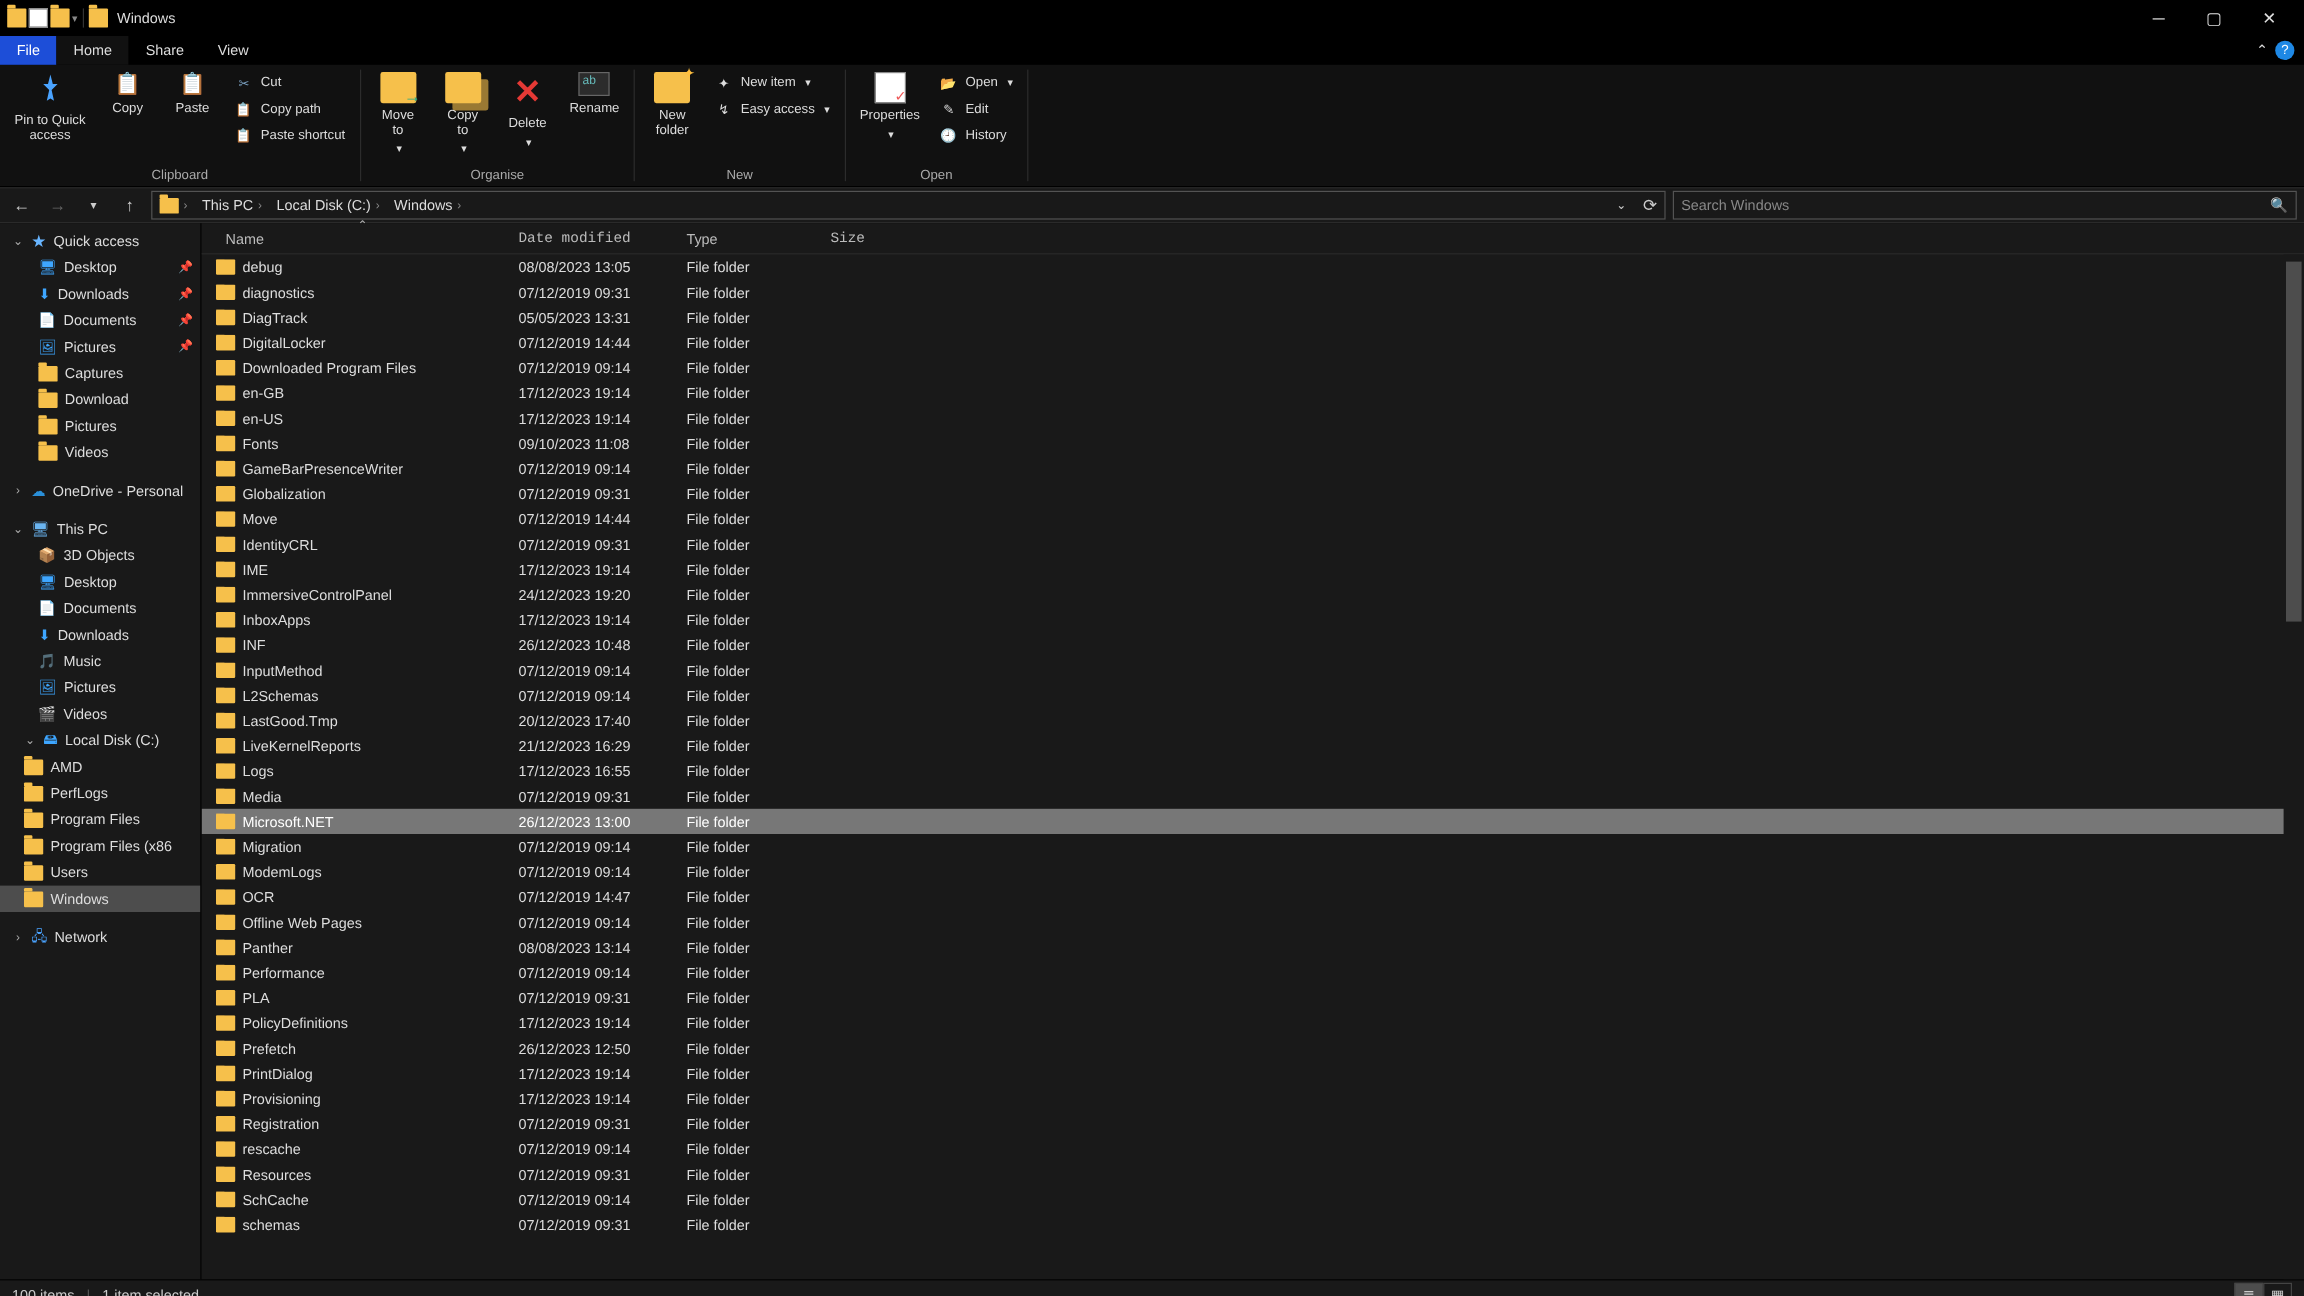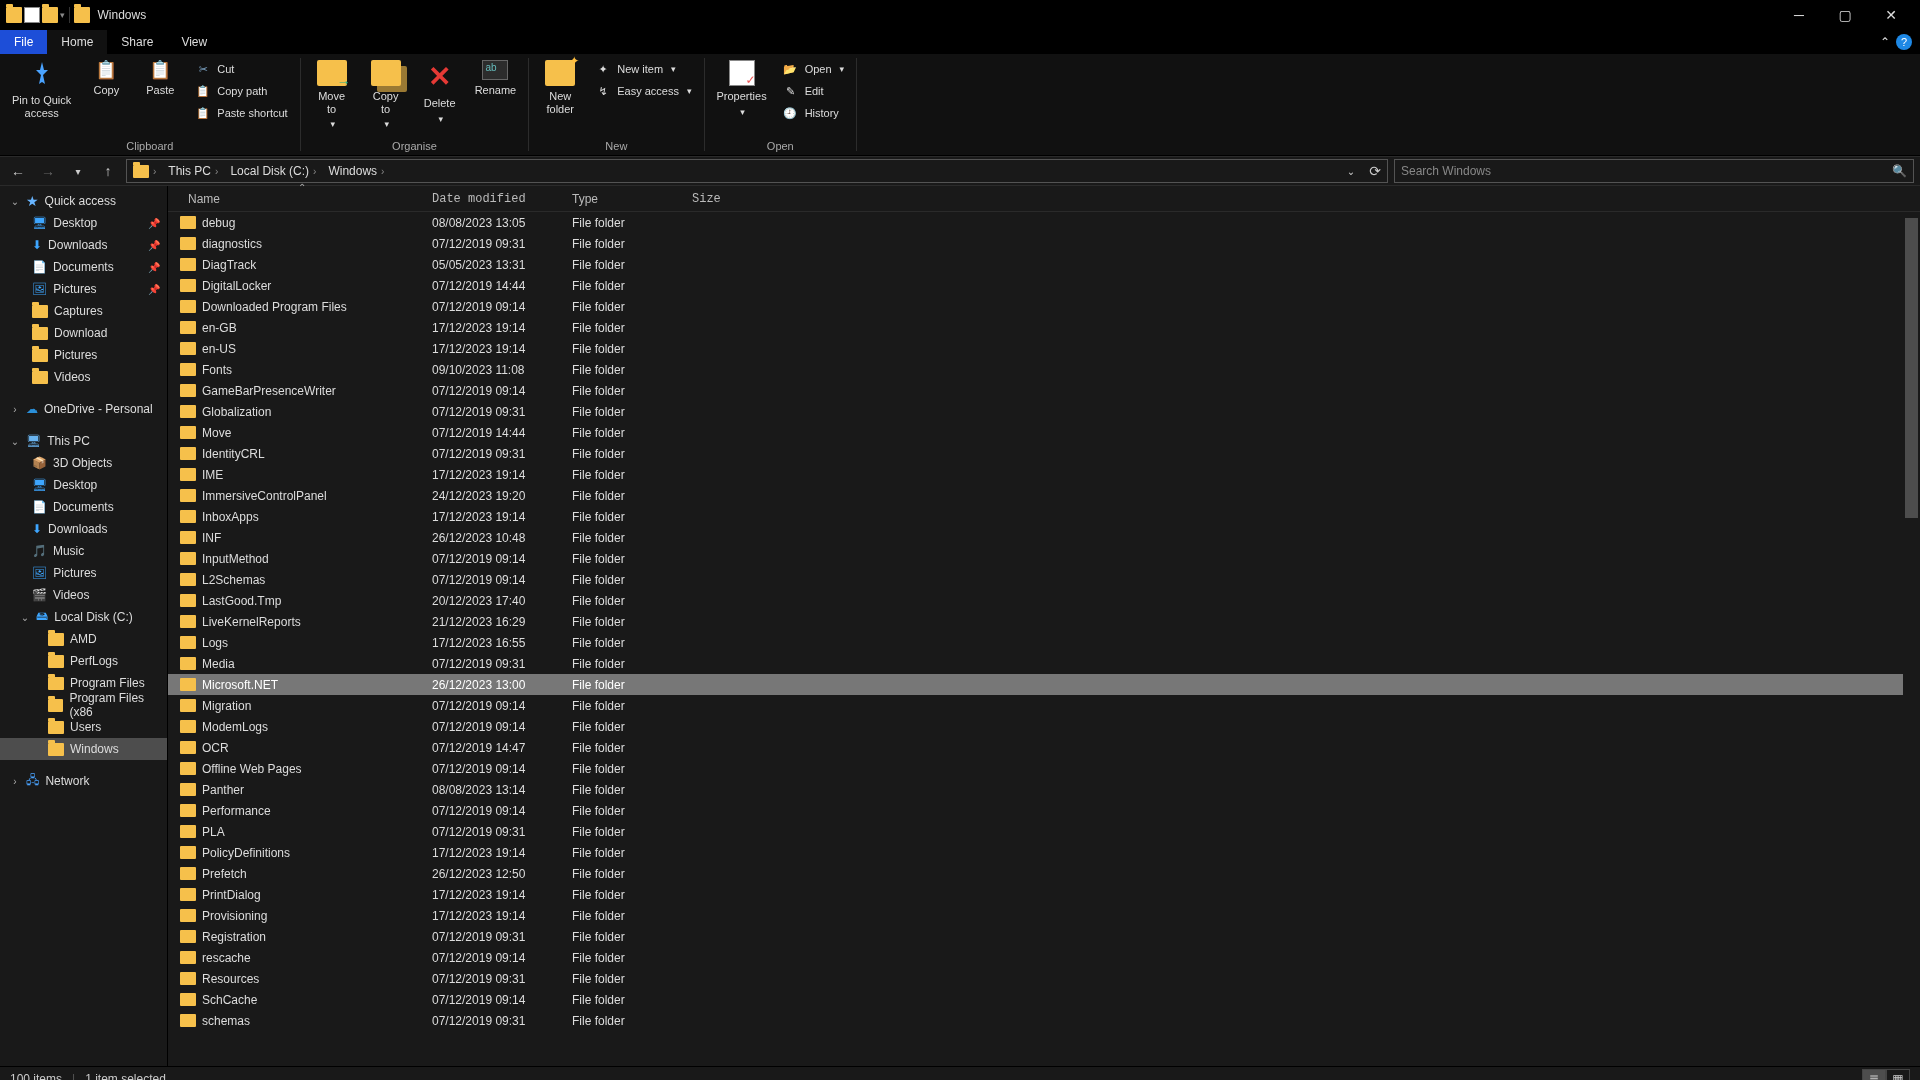--- a/index.html
+++ b/index.html
@@ -63,21 +63,21 @@
   .crumb{ display:flex; align-items:center; padding:0 6px; gap:4px; height:100%; font-size:12px; color:#ddd;}
   .crumb .ch{ font-size:10px; color:#888;}
   .addr-refresh{ display:flex; margin-left:auto;}
   .searchbox{ width:520px; height:24px; background:#191919; border:1px solid #535353; display:flex; align-items:center; padding:0 6px; color:#888;}
   .searchbox .si{ margin-left:auto;}
   
   .body{ display:flex; height:880px;}
   .nav{ width:168px; background:#191919; border-right:1px solid #000; overflow:hidden; padding-top:4px;}
   .navitem{ display:flex; align-items:center; gap:6px; height:22px; padding-left:20px; font-size:12px; color:#ddd;}
   .navitem.top{ padding-left:10px;}
-  .navitem.indent2{ padding-left:48px;}
+  .navitem.indent2{ padding-left:20px;}
   .navitem .exp{ width:10px; text-align:center; font-size:10px; color:#aaa;}
   .navitem.selected{ background:#4d4d4d;}
   .pin-badge{ margin-left:auto; margin-right:6px; font-size:10px; color:#888;}
   .navgap{ height:10px;}
   .ic-star{ color:#68b5ff; font-size:14px;}
   .ic-folder-s{ width:16px; height:13px; background:#f6c04b; border-radius:1px; position:relative;}
   .ic-folder-s::before{content:""; position:absolute; top:-3px; left:0; width:7px; height:3px; background:#f6c04b; border-radius:1px 1px 0 0;}
   .ic-desktop{ color:#3ea6ff;}
   .ic-onedrive{ color:#2a8fd8;}
   .ic-pc{ color:#6ab4f0;}

